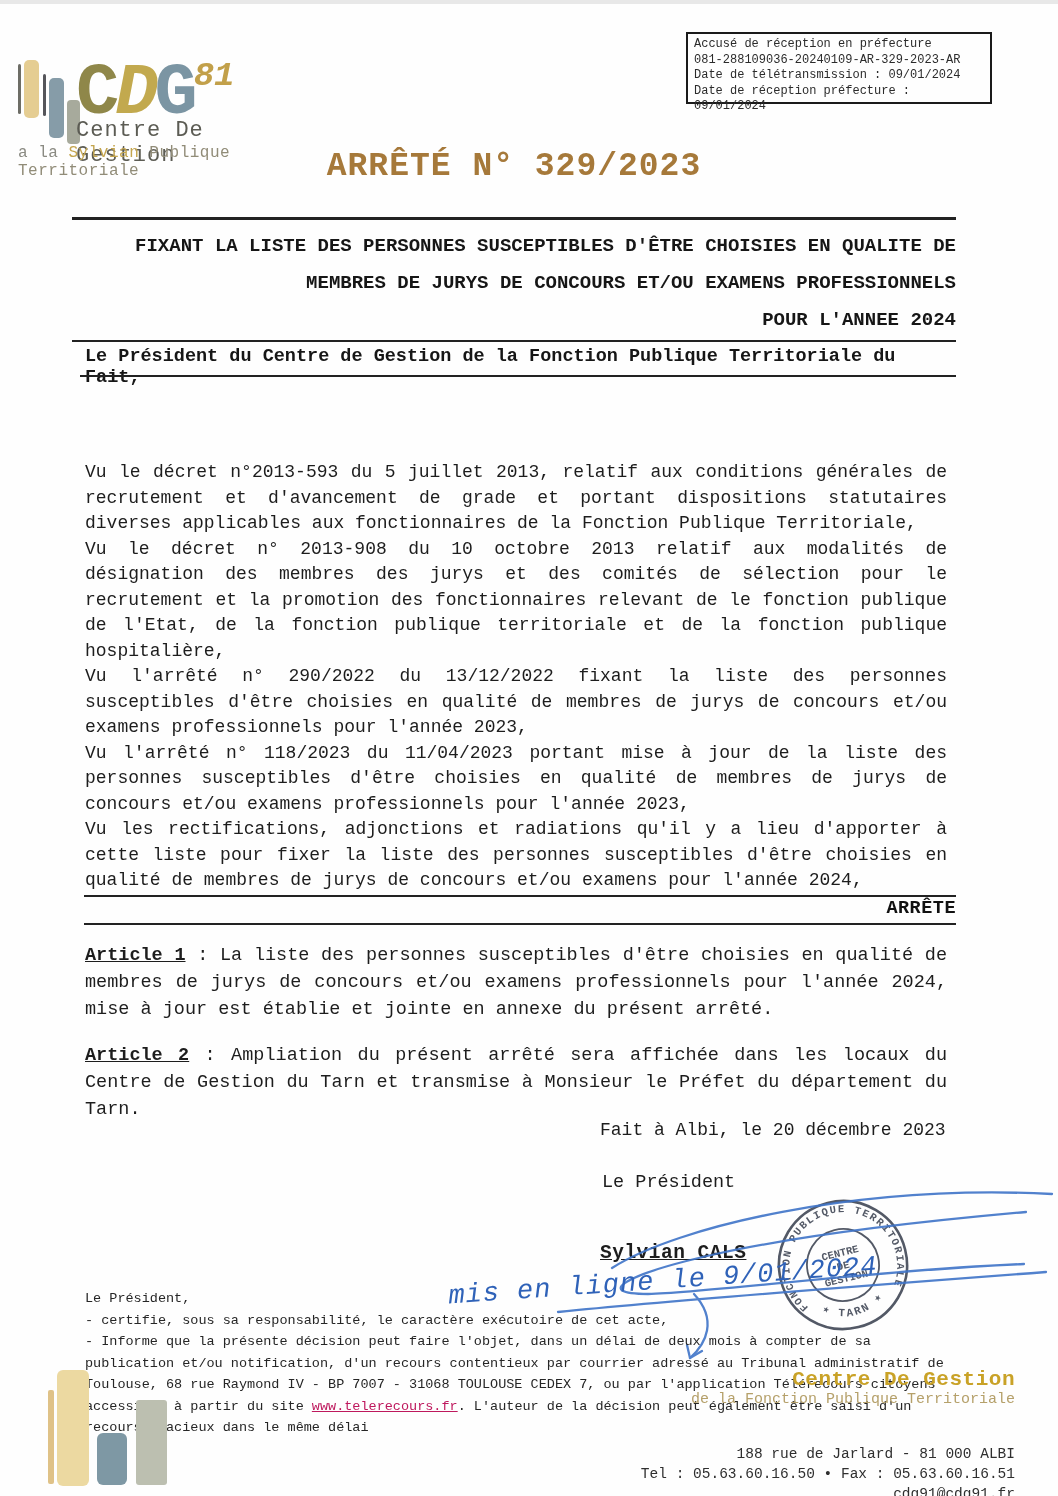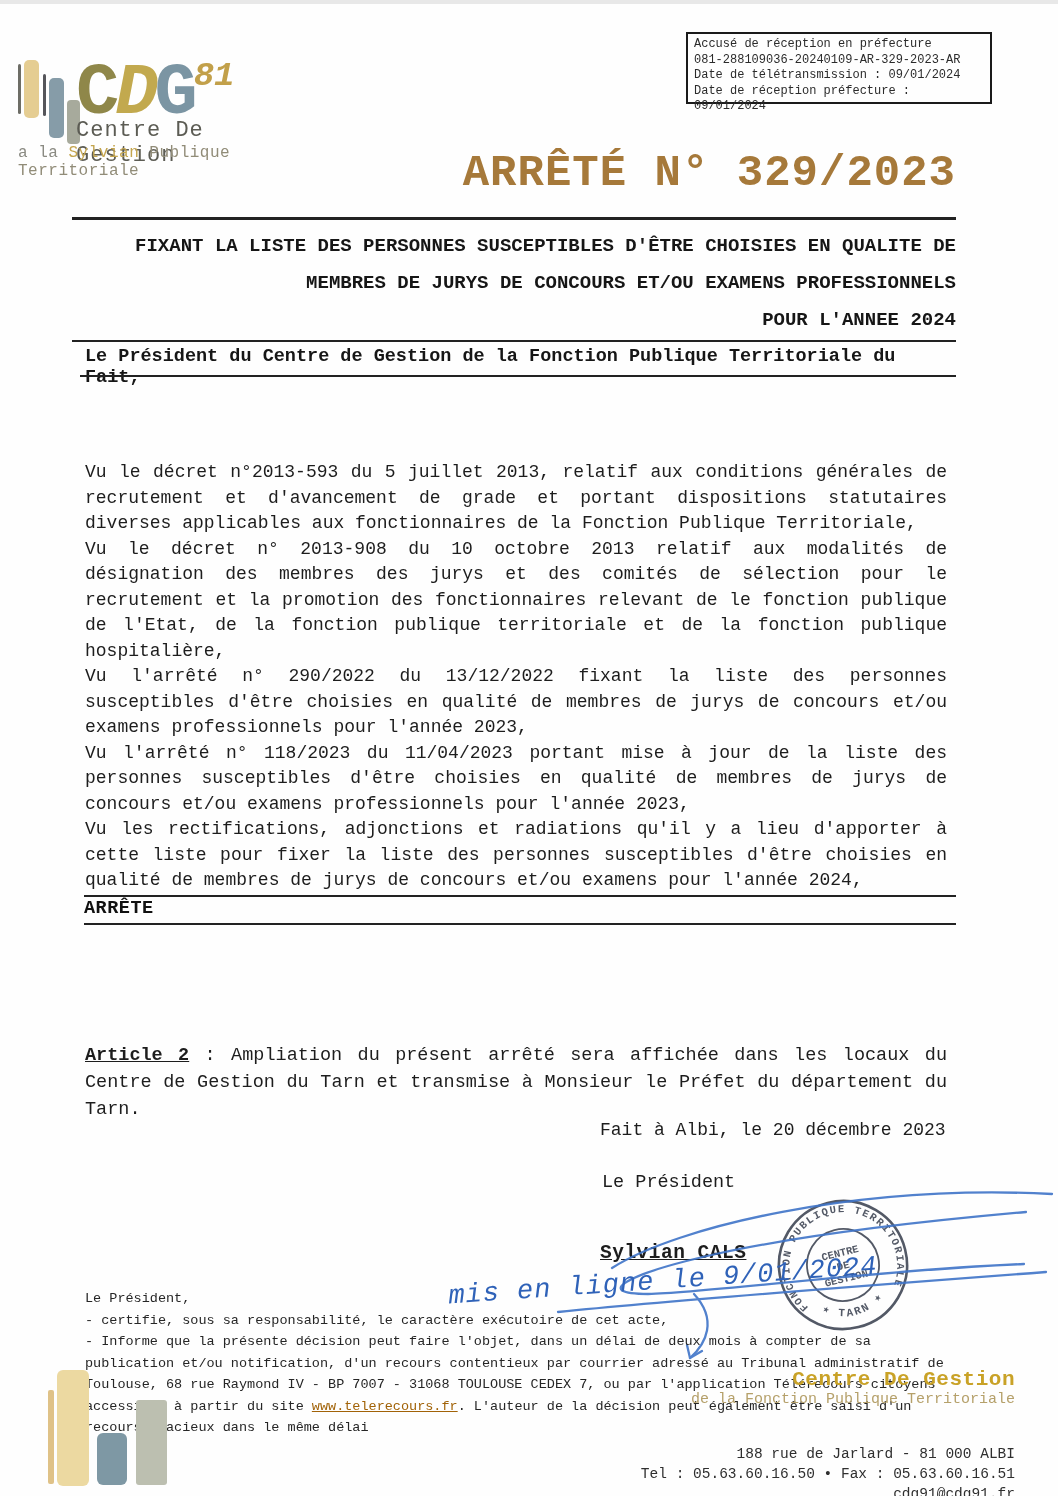--- a/index.html
+++ b/index.html
@@ -27,41 +27,41 @@
   .la-c{color:#8f8749;}
   .la-d{color:#c2a94e;font-style:italic;}
   .la-g{color:#7b95a3;}
   .la-dept{color:#c2a04a;font-size:34px;font-style:italic;vertical-align:28px;letter-spacing:0;}
   .logo-org{position:absolute;left:62px;top:74px;font-size:22px;letter-spacing:1px;color:#5c5c54;}
   .logo-tagline{position:absolute;left:4px;top:100px;font-size:16px;letter-spacing:.5px;}
   .tg-a{color:#8a8a82;} .tg-b{color:#c4a54e;} .tg-c{color:#918c78;}
   
   .doc-title{
     position:absolute;left:72px;top:144px;width:884px;margin:0;
-    text-align:right;font-size:44px;font-weight:bold;letter-spacing:1px;
+    text-align:center;font-size:33px;font-weight:bold;letter-spacing:1px;
     color:#a6793a;
   }
   
   .rule{position:absolute;left:72px;width:884px;background:#222;}
   .rule-a{top:213px;height:3px;}
   .rule-b{top:336px;height:2px;}
   .rule-c{top:371px;height:2px;left:80px;width:876px;}
   .rule-d{top:891px;height:2px;left:84px;width:872px;}
   .rule-e{top:919px;height:2px;left:84px;width:872px;}
   
   .subtitle{position:absolute;left:72px;top:224px;width:884px;text-align:right;
     font-weight:bold;font-size:19px;line-height:37px;color:#161616;}
   .authority{position:absolute;left:85px;top:342px;width:870px;
     font-weight:bold;font-size:18.5px;color:#161616;}
   
   .recitals{position:absolute;left:85px;top:456px;width:862px;
     font-size:18px;line-height:25.5px;text-align:justify;}
   .recitals p{margin:0;}
   
-  .decree-heading{position:absolute;left:84px;top:894px;width:872px;text-align:left;
+  .decree-heading{position:absolute;left:84px;top:894px;width:872px;text-align:right;
     font-weight:bold;font-size:18.5px;letter-spacing:.5px;color:#111;}
   
   .article{position:absolute;left:85px;width:862px;font-size:18.5px;line-height:27px;text-align:justify;margin:0;}
   .article-1{top:938px;}
   .article-2{top:1038px;}
   .article-label{font-weight:bold;text-decoration:underline;}
   
   .place-date{position:absolute;left:600px;top:1116px;font-size:18px;}
   .sig-title{position:absolute;left:602px;top:1168px;font-size:18.5px;}
   .sig-name{position:absolute;left:600px;top:1238px;font-size:19.5px;font-weight:bold;text-decoration:underline;letter-spacing:.5px;}
@@ -69,21 +69,21 @@
     position:absolute;left:448px;top:1266px;width:330px;
     font-size:27px;font-style:italic;color:#2f62b8;
     transform:rotate(-4deg);letter-spacing:1px;white-space:nowrap;
   }
   .seal-svg{position:absolute;left:758px;top:1176px;}
   .signature-svg{position:absolute;left:556px;top:1168px;}
   
   .footer-notice{position:absolute;left:85px;top:1284px;width:874px;
     font-size:13.5px;line-height:21.5px;color:#262626;text-align:left;}
   .footer-notice p{margin:0;}
-  .telerecours-link{color:#a16207;text-decoration:underline;cursor:pointer;}
+  .telerecours-link{color:#be185d;text-decoration:underline;cursor:pointer;}
   .footer-brand{position:absolute;right:62px;top:1364px;text-align:right;}
   .fb-name{font-size:21px;font-weight:bold;color:#c9a227;letter-spacing:.5px;}
   .fb-tagline{font-size:15px;color:#b5a06a;}
   .contact{position:absolute;right:62px;top:1440px;text-align:right;
     font-size:14.5px;line-height:20px;color:#2f2f2f;font-weight:500;}
   
   .deco{position:absolute;border-radius:6px;}
   .deco1{left:48px;top:1386px;width:6px;height:94px;background:#dfc288;border-radius:2px;}
   .deco2{left:57px;top:1366px;width:32px;height:116px;background:#ecd9a1;}
   .deco3{left:97px;top:1429px;width:30px;height:52px;background:#7e98a4;}
@@ -134,20 +134,21 @@
     <p>Vu le décret n° 2013-908 du 10 octobre 2013 relatif aux modalités de désignation des membres des jurys et des comités de sélection pour le recrutement et la promotion des fonctionnaires relevant de le fonction publique de l'Etat, de la fonction publique territoriale et de la fonction publique hospitalière,</p>
     <p>Vu l'arrêté n° 290/2022 du 13/12/2022 fixant la liste des personnes susceptibles d'être choisies en qualité de membres de jurys de concours et/ou examens professionnels pour l'année 2023,</p>
     <p>Vu l'arrêté n° 118/2023 du 11/04/2023 portant mise à jour de la liste des personnes susceptibles d'être choisies en qualité de membres de jurys de concours et/ou examens professionnels pour l'année 2023,</p>
     <p>Vu les rectifications, adjonctions et radiations qu'il y a lieu d'apporter à cette liste pour fixer la liste des personnes susceptibles d'être choisies en qualité de membres de jurys de concours et/ou examens pour l'année 2024,</p>
   </div>
 
   <div class="rule rule-d"></div>
   <div class="decree-heading">ARRÊTE</div>
   <div class="rule rule-e"></div>
 
+  <p class="article article-1"><span class="article-label">Article 1</span><span> :   La liste des personnes susceptibles d'être choisies en qualité de membres de jurys de concours et/ou examens professionnels pour l'année 2024, mise à jour  est établie et jointe en annexe du présent arrêté.</span></p>
   <p class="article article-2"><span class="article-label">Article 2</span><span> : Ampliation du présent arrêté sera affichée dans les locaux du Centre de Gestion du Tarn et transmise à  Monsieur le Préfet du département du Tarn.</span></p>
 
   <div class="place-date">Fait à Albi, le 20 décembre 2023</div>
   <div class="sig-title">Le Président</div>
   <div class="sig-name">Sylvian CALS</div>
 
   <svg class="seal-svg" width="170" height="170" viewBox="0 0 170 170">
     <defs>
       <path id="ringTop" d="M 40 116 A 54 54 0 1 1 130 116"></path>
       <path id="ringBottom" d="M 40 100 A 46 46 0 0 0 130 100"></path>

